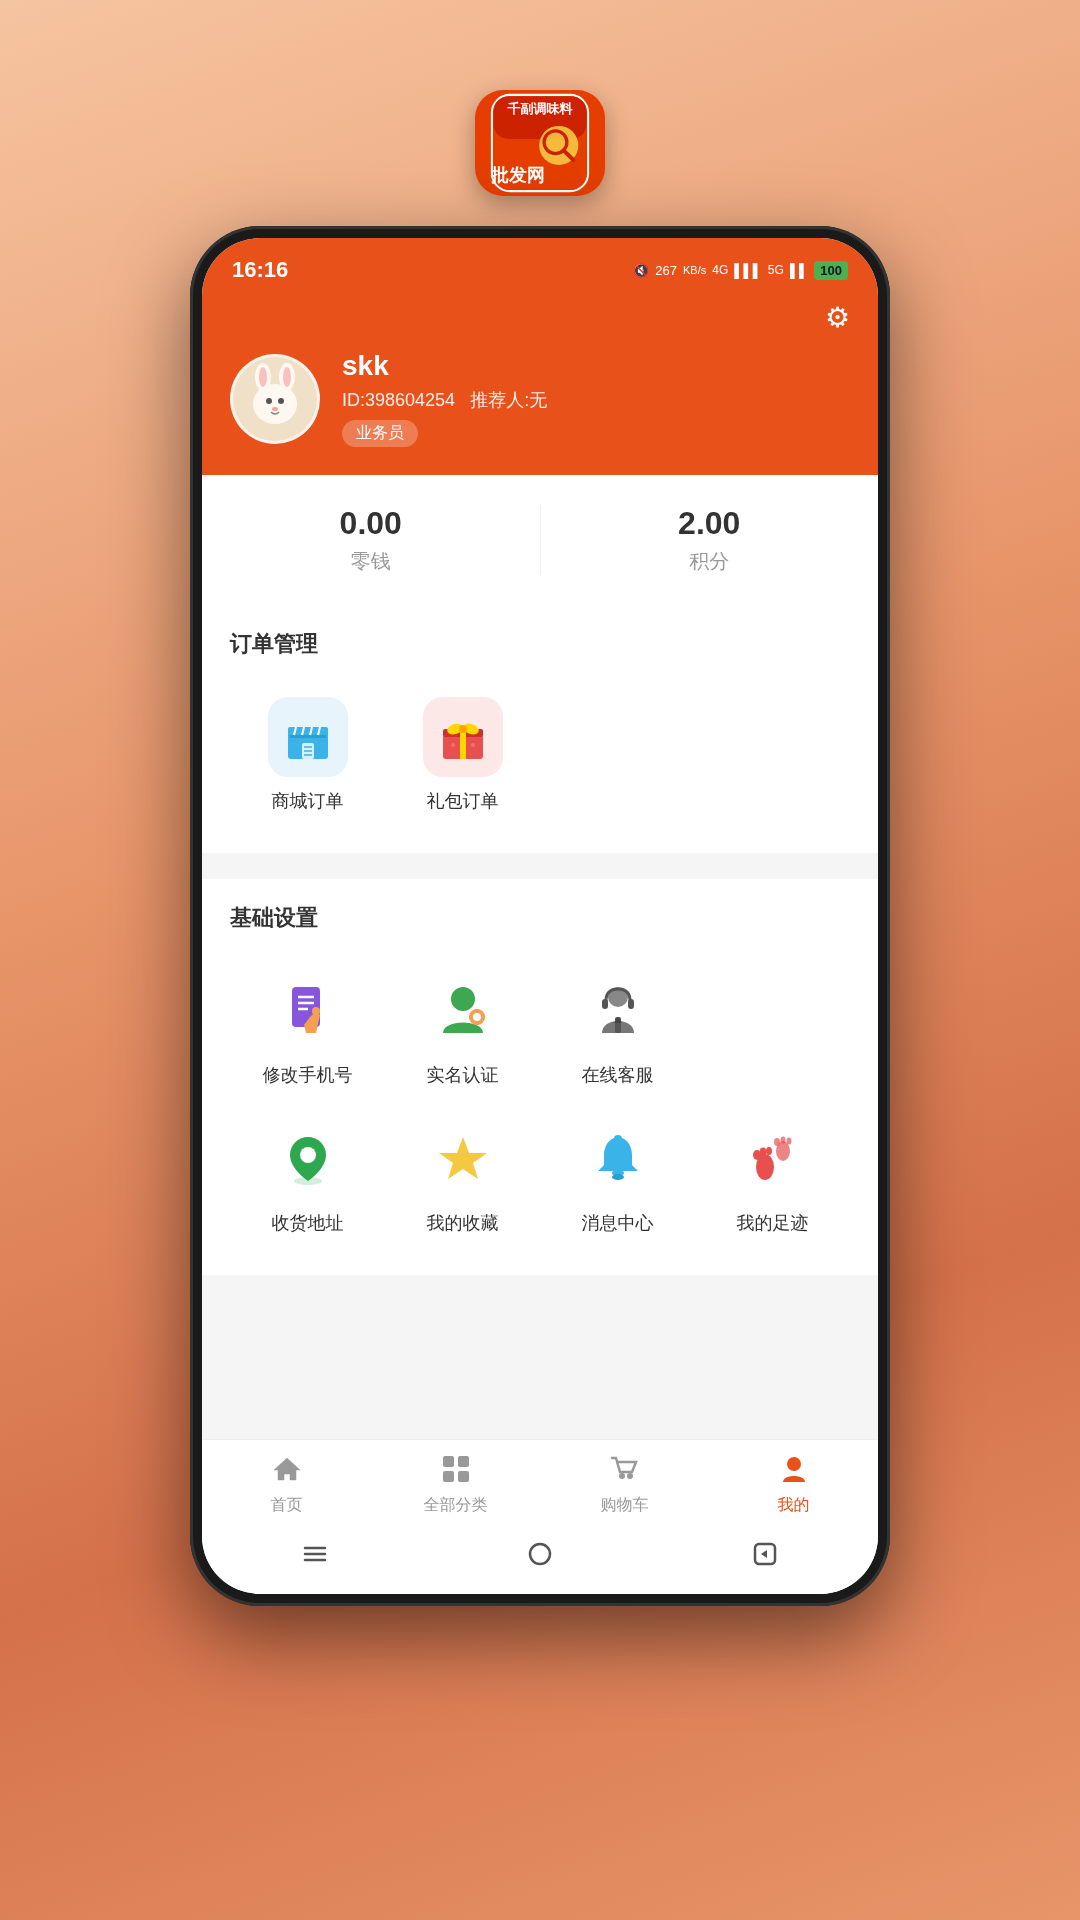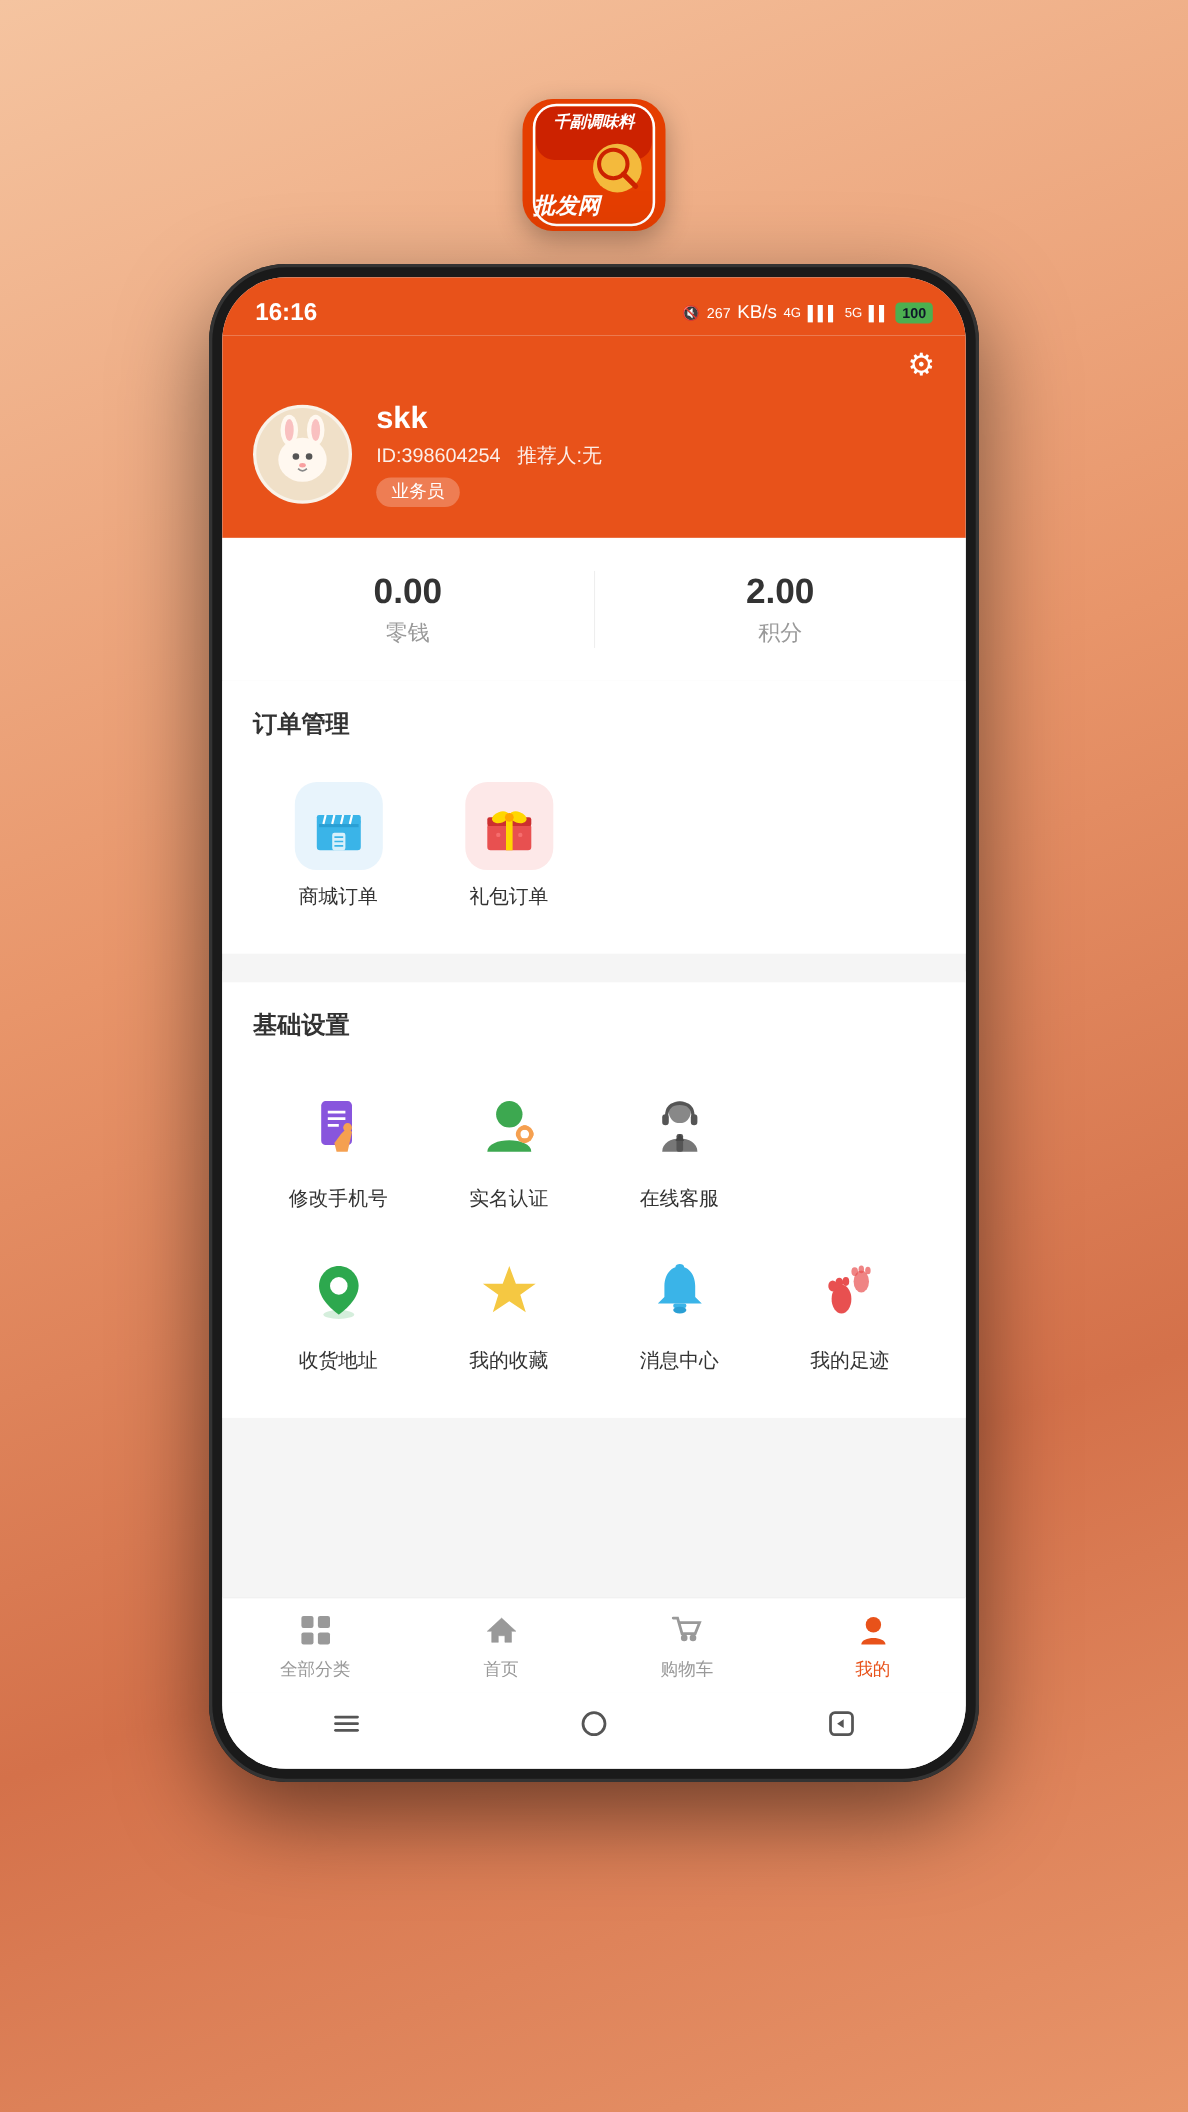--- a/index.html
+++ b/index.html
@@ -33,31 +33,30 @@
     }
 
     
     .app-icon-container {
       margin-top: 90px;
       margin-bottom: 30px;
       z-index: 2;
     }
     .app-icon {
       width: 130px;
-      height: 120px;
+      height: 106px;
       border-radius: 28px;
       background: #e53e00;
       display: flex;
       flex-direction: column;
       align-items: flex-end;
       justify-content: center;
       box-shadow: 0 8px 24px rgba(0,0,0,0.3);
       overflow: hidden;
       position: relative;
-      font-style: italic;
     }
 
     
     .phone-mockup {
       width: 700px;
       height: 1380px;
       background: #1a1a1a;
       border-radius: 70px;
       position: relative;
       z-index: 2;
@@ -315,21 +314,21 @@
 
 <div class="phone-mockup">
 
   <div class="phone-screen">
 
     <div class="status-bar">
       <span class="status-time">16:16</span>
       <div class="status-icons">
         <span>🔇</span>
         <span>267</span>
-        <span style="font-size:17px;">KB/s</span>
+        <span style="font-size:11px;">KB/s</span>
         <span style="font-size:12px;">4G</span>
         <span>▌▌▌</span>
         <span style="font-size:12px;">5G</span>
         <span>▌▌</span>
         <span style="background:#4caf50;color:#0f172a;padding:2px 6px;border-radius:4px;font-size:13px;font-weight:bold;">
           <span>100</span>
         </span>
       </div>
     </div>
 
@@ -535,42 +534,42 @@
               </svg>
             </div>
             <div class="icon-label">我的足迹</div>
           </div>
         </div>
       </div>
 
     </div>
 
     <div class="bottom-nav">
+      <div class="nav-item">
+        <div class="nav-icon">
+          <svg width="30" height="30" viewBox="0 0 30 30" xmlns="http://www.w3.org/2000/svg">
+            <path d="M15 4 L28 16 L24 16 L24 26 L18 26 L18 20 L12 20 L12 26 L6 26 L6 16 L2 16 Z" fill="#999" stroke="#999" stroke-width="0.5"></path>
+          </svg>
+        </div>
+        <div class="nav-label">首页</div>
+      </div>
       <div class="nav-item">
         <div class="nav-icon">
           <svg width="30" height="30" viewBox="0 0 30 30" xmlns="http://www.w3.org/2000/svg">
             <rect x="2" y="2" width="11" height="11" rx="2" fill="#999"></rect>
             <rect x="17" y="2" width="11" height="11" rx="2" fill="#999"></rect>
             <rect x="2" y="17" width="11" height="11" rx="2" fill="#999"></rect>
             <rect x="17" y="17" width="11" height="11" rx="2" fill="#999"></rect>
           </svg>
         </div>
         <div class="nav-label">全部分类</div>
       </div>
       <div class="nav-item">
         <div class="nav-icon">
           <svg width="30" height="30" viewBox="0 0 30 30" xmlns="http://www.w3.org/2000/svg">
-            <path d="M15 4 L28 16 L24 16 L24 26 L18 26 L18 20 L12 20 L12 26 L6 26 L6 16 L2 16 Z" fill="#999" stroke="#999" stroke-width="0.5"></path>
-          </svg>
-        </div>
-        <div class="nav-label">首页</div>
-      </div>
-      <div class="nav-item">
-        <div class="nav-icon">
-          <svg width="30" height="30" viewBox="0 0 30 30" xmlns="http://www.w3.org/2000/svg">
             <path d="M2 4 L6 4 L10 18 L22 18 L26 8 L8 8" stroke="#999" stroke-width="2.5" fill="none" stroke-linecap="round"></path>
             <circle cx="12" cy="22" r="3" fill="#999"></circle>
             <circle cx="20" cy="22" r="3" fill="#999"></circle>
           </svg>
         </div>
         <div class="nav-label">购物车</div>
       </div>
       <div class="nav-item">
         <div class="nav-icon active">
           <svg width="30" height="30" viewBox="0 0 30 30" xmlns="http://www.w3.org/2000/svg">

